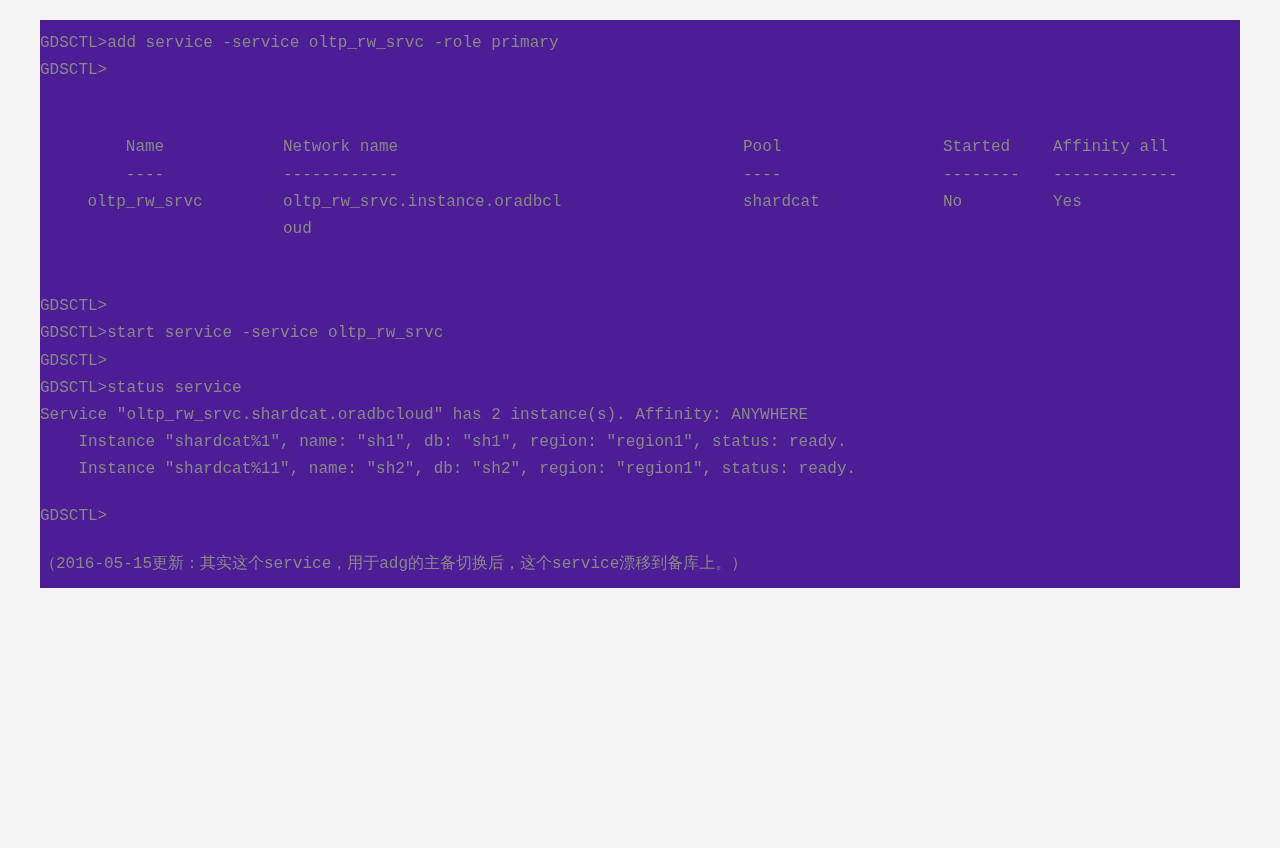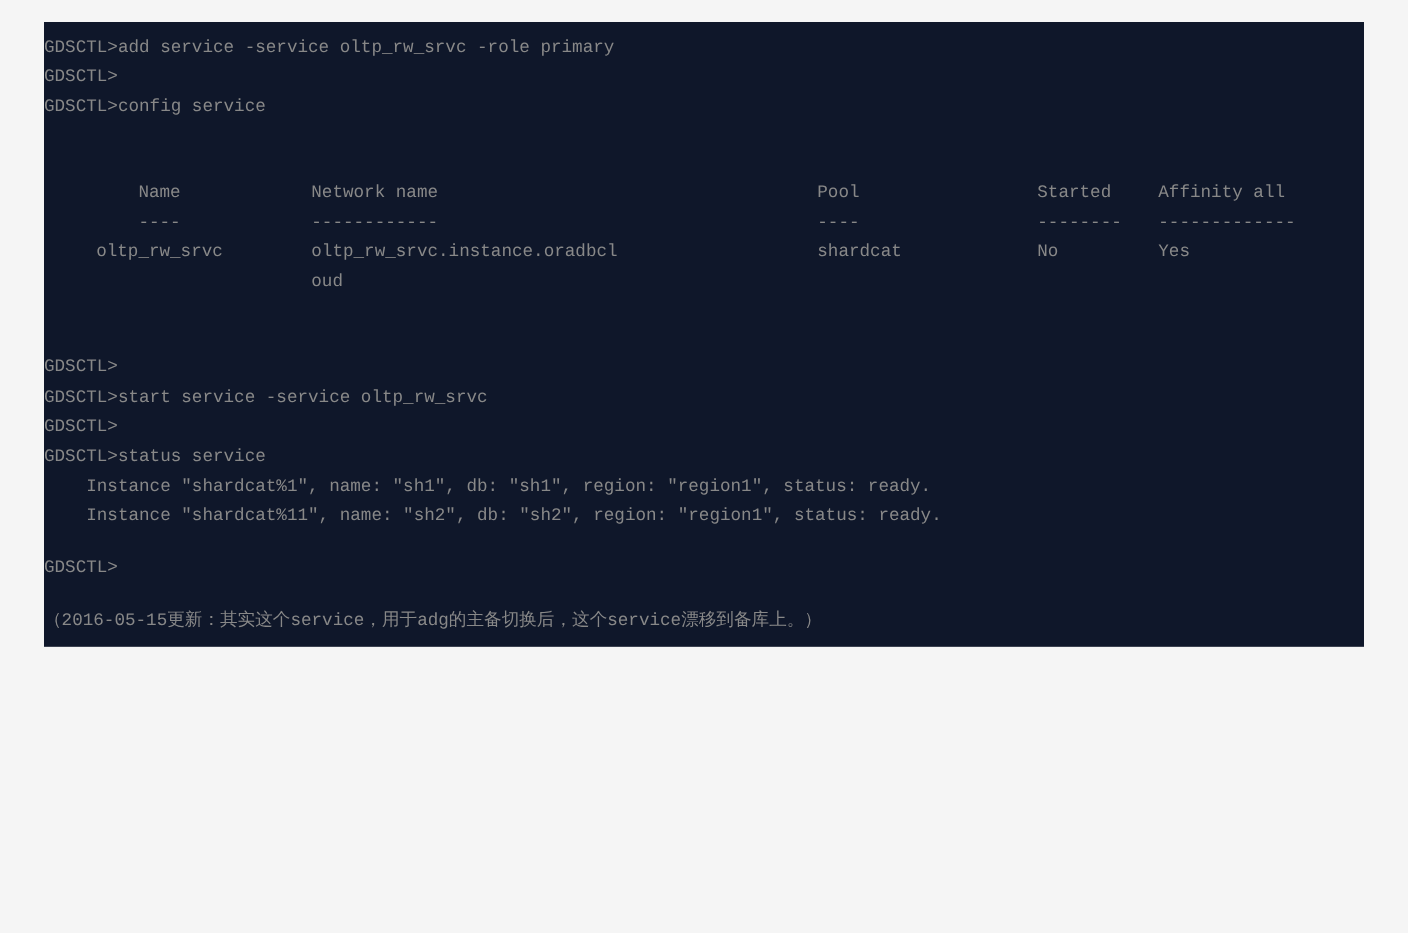--- a/index.html
+++ b/index.html
@@ -12,21 +12,21 @@
       background-color: #f5f5f5;
       font-family: 'Courier New', Courier, monospace;
       font-size: 16px;
       color: #888;
       padding: 20px 40px;
       width: 1280px;
       min-height: 848px;
     }
 
     .terminal-block {
-      background-color: #0f172a;
+      background-color: #4c1d95;
       padding: 10px 0;
     }
 
     .line {
       line-height: 1.7;
       white-space: pre;
       color: #888;
       font-size: 16px;
     }
 
@@ -79,21 +79,20 @@
       line-height: 1.7;
     }
   </style>
 </head>
 <body>
 
 <div class="terminal-block">
 
   <div class="line">GDSCTL&gt;add service -service oltp_rw_srvc -role primary</div>
   <div class="line">GDSCTL&gt;</div>
-  <div class="line">GDSCTL&gt;config service</div>
 
   <div class="spacer"></div>
   <div class="spacer"></div>
 
   <div class="table-section">
 
     <div class="table-row">
       <span class="col-name">Name</span>
       <span class="col-network">Network name</span>
       <span class="col-pool">Pool</span>
@@ -124,20 +123,21 @@
   </div>
 
   <div class="spacer"></div>
   <div class="spacer"></div>
 
   <div class="line">GDSCTL&gt;</div>
   <div class="line">GDSCTL&gt;start service -service oltp_rw_srvc</div>
   <div class="line">GDSCTL&gt;</div>
   <div class="line">GDSCTL&gt;status service</div>
 
+  <div class="line">Service "oltp_rw_srvc.shardcat.oradbcloud" has 2 instance(s). Affinity: ANYWHERE</div>
   <div class="line">    Instance "shardcat%1", name: "sh1", db: "sh1", region: "region1", status: ready.</div>
   <div class="line">    Instance "shardcat%11", name: "sh2", db: "sh2", region: "region1", status: ready.</div>
 
   <div class="spacer"></div>
 
   <div class="line">GDSCTL&gt;</div>
 
   <div class="spacer"></div>
 
   <div class="note-line">（2016-05-15更新：其实这个service，用于adg的主备切换后，这个service漂移到备库上。）</div>

